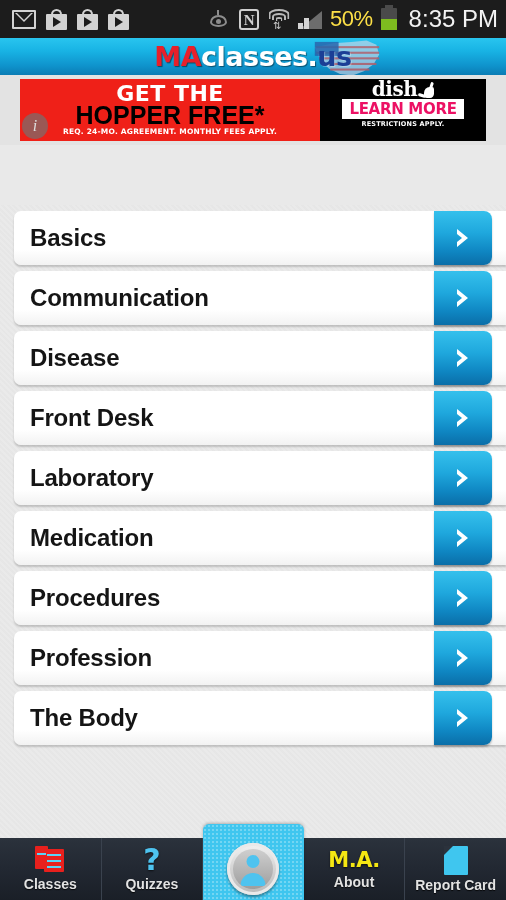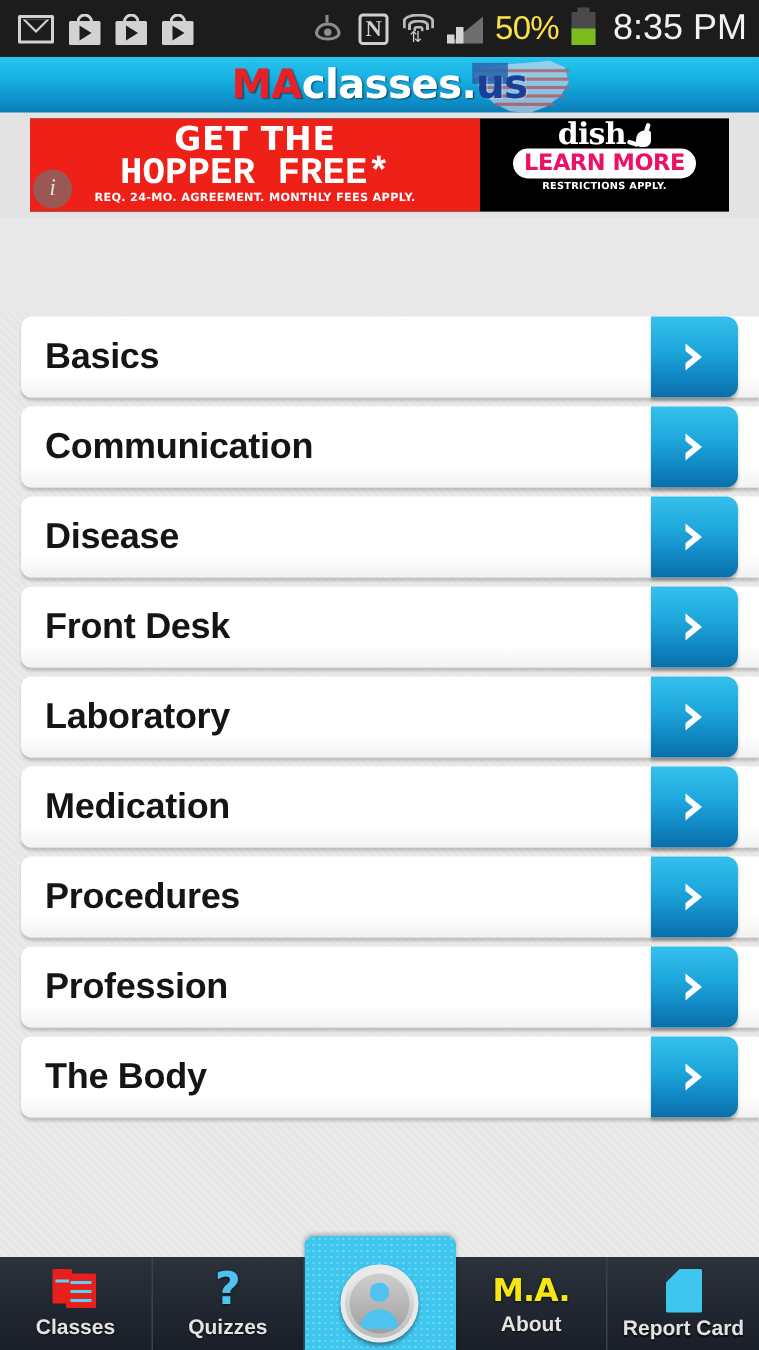--- a/index.html
+++ b/index.html
@@ -75,41 +75,41 @@
   .logo-us{ color:#1b3f96; text-shadow:1px 1px 0 rgba(255,255,255,.3); }
 
   
   .ad-zone{ height:70px; background:#e3e3e3; padding:3px 20px 3px 20px;
     display:flex; align-items:center;}
   .ad{ width:100%; height:62px; background:#000; display:flex; position:relative; overflow:hidden;}
   .ad-red{ background:#ef2018; width:300px; height:100%; position:relative;
     display:flex; flex-direction:column; align-items:center; justify-content:center;}
   .ad-l1{ color:#fff; font-size:22px; font-weight:bold; font-family:"DejaVu Sans", sans-serif;
     line-height:20px; letter-spacing:0.5px;}
-  .ad-l2{ color:#ffffff; font-size:25px; font-weight:bold; font-family:Liberation Mono, monospace;
+  .ad-l2{ color:#000000; font-size:25px; font-weight:bold; font-family:Liberation Sans, sans-serif;
     line-height:23px; letter-spacing:0px;}
   .ad-fine{ color:#fff; font-size:7.5px; font-weight:bold; line-height:10px;
     font-family:"DejaVu Sans", sans-serif; letter-spacing:0.2px;}
   .ad-info{ position:absolute; left:2px; bottom:2px; width:26px; height:26px;
     border-radius:50%; background:rgba(120,110,110,.72); color:#ddd;
     font-size:16px; font-style:italic; font-family:"Liberation Serif", serif;
     display:flex; align-items:center; justify-content:center;}
   .ad-black{ flex:1; display:flex; flex-direction:column; align-items:center;
     justify-content:center; background:#000; gap:1px; padding-bottom:13px;}
   .dish-row{ display:flex; align-items:flex-end; gap:1px;}
   .dish-word{ color:#fff; font-size:20px; font-weight:bold; line-height:18px;
     font-family:"DejaVu Serif", serif; letter-spacing:-0.5px;}
   .hopper{ width:16px;height:16px; position:relative;}
   .hopper .body{position:absolute;right:0;bottom:0;width:10px;height:11px;background:#fff;
     border-radius:55% 20% 40% 30%;}
   .hopper .ear{position:absolute;right:1px;top:0;width:3px;height:7px;background:#fff;
     border-radius:2px;transform:rotate(18deg);}
   .hopper .tail{position:absolute;left:0;bottom:1px;width:8px;height:3px;background:#fff;
     border-radius:2px;transform:rotate(18deg);}
-  .learn-btn{ background:#fff; border-radius:10px; padding:1px 7px;}
+  .learn-btn{ background:#fff; border-radius:0; padding:1px 7px;}
   .learn-txt{ color:#ec1164; font-size:15px; font-weight:bold; line-height:16px;
     font-family:"DejaVu Sans", sans-serif; letter-spacing:-0.3px;}
   .restrict{ color:#fff; font-size:6.5px; font-weight:bold; letter-spacing:0.2px;
     font-family:"DejaVu Sans", sans-serif;}
 
   
   .title-bar{
     height:44px; display:flex; align-items:center; justify-content:center;
     background:linear-gradient(to bottom,#fbfbfb 0%,#f0f0f0 55%,#dfdfdf 100%);
     border-bottom:1px solid #c9c9c9;

